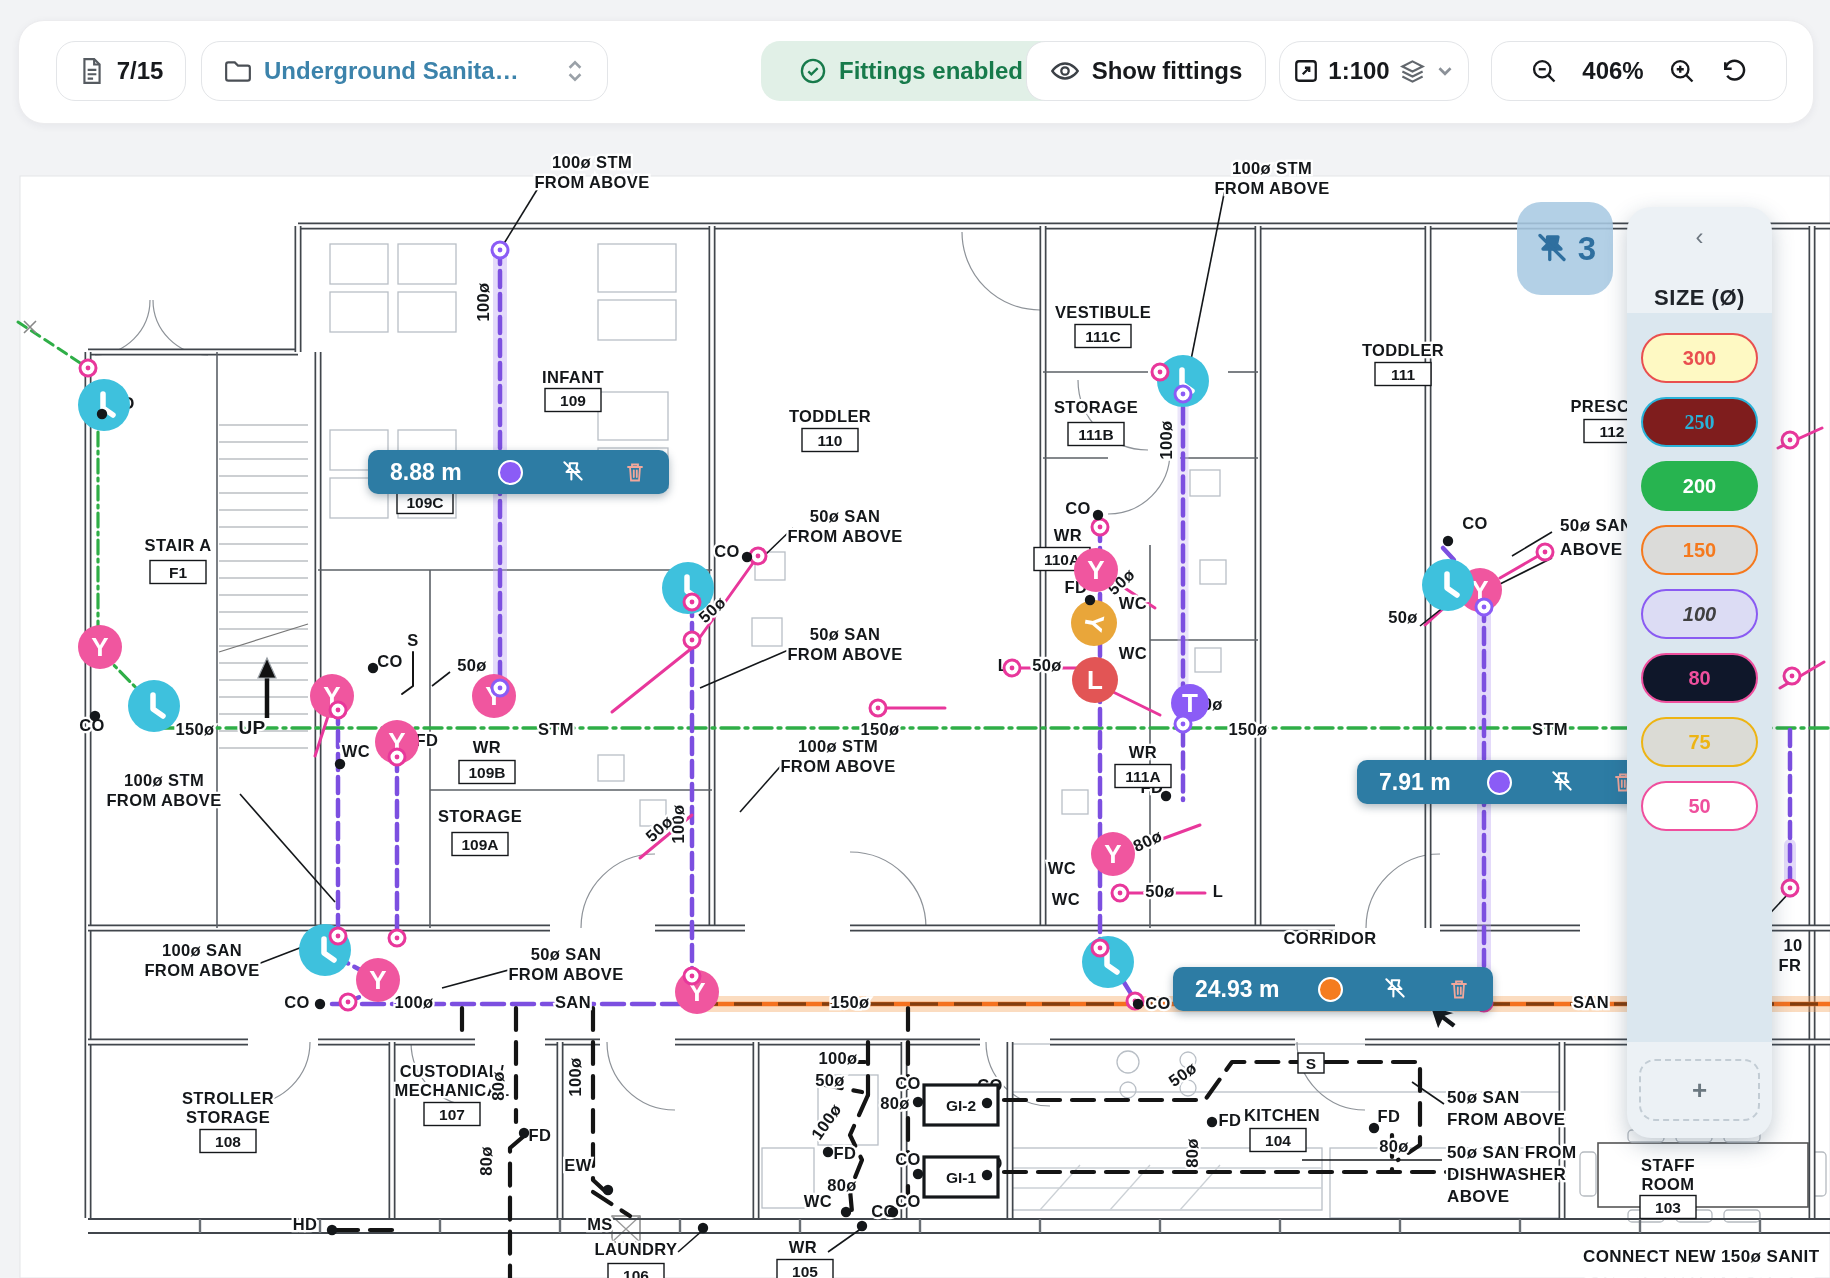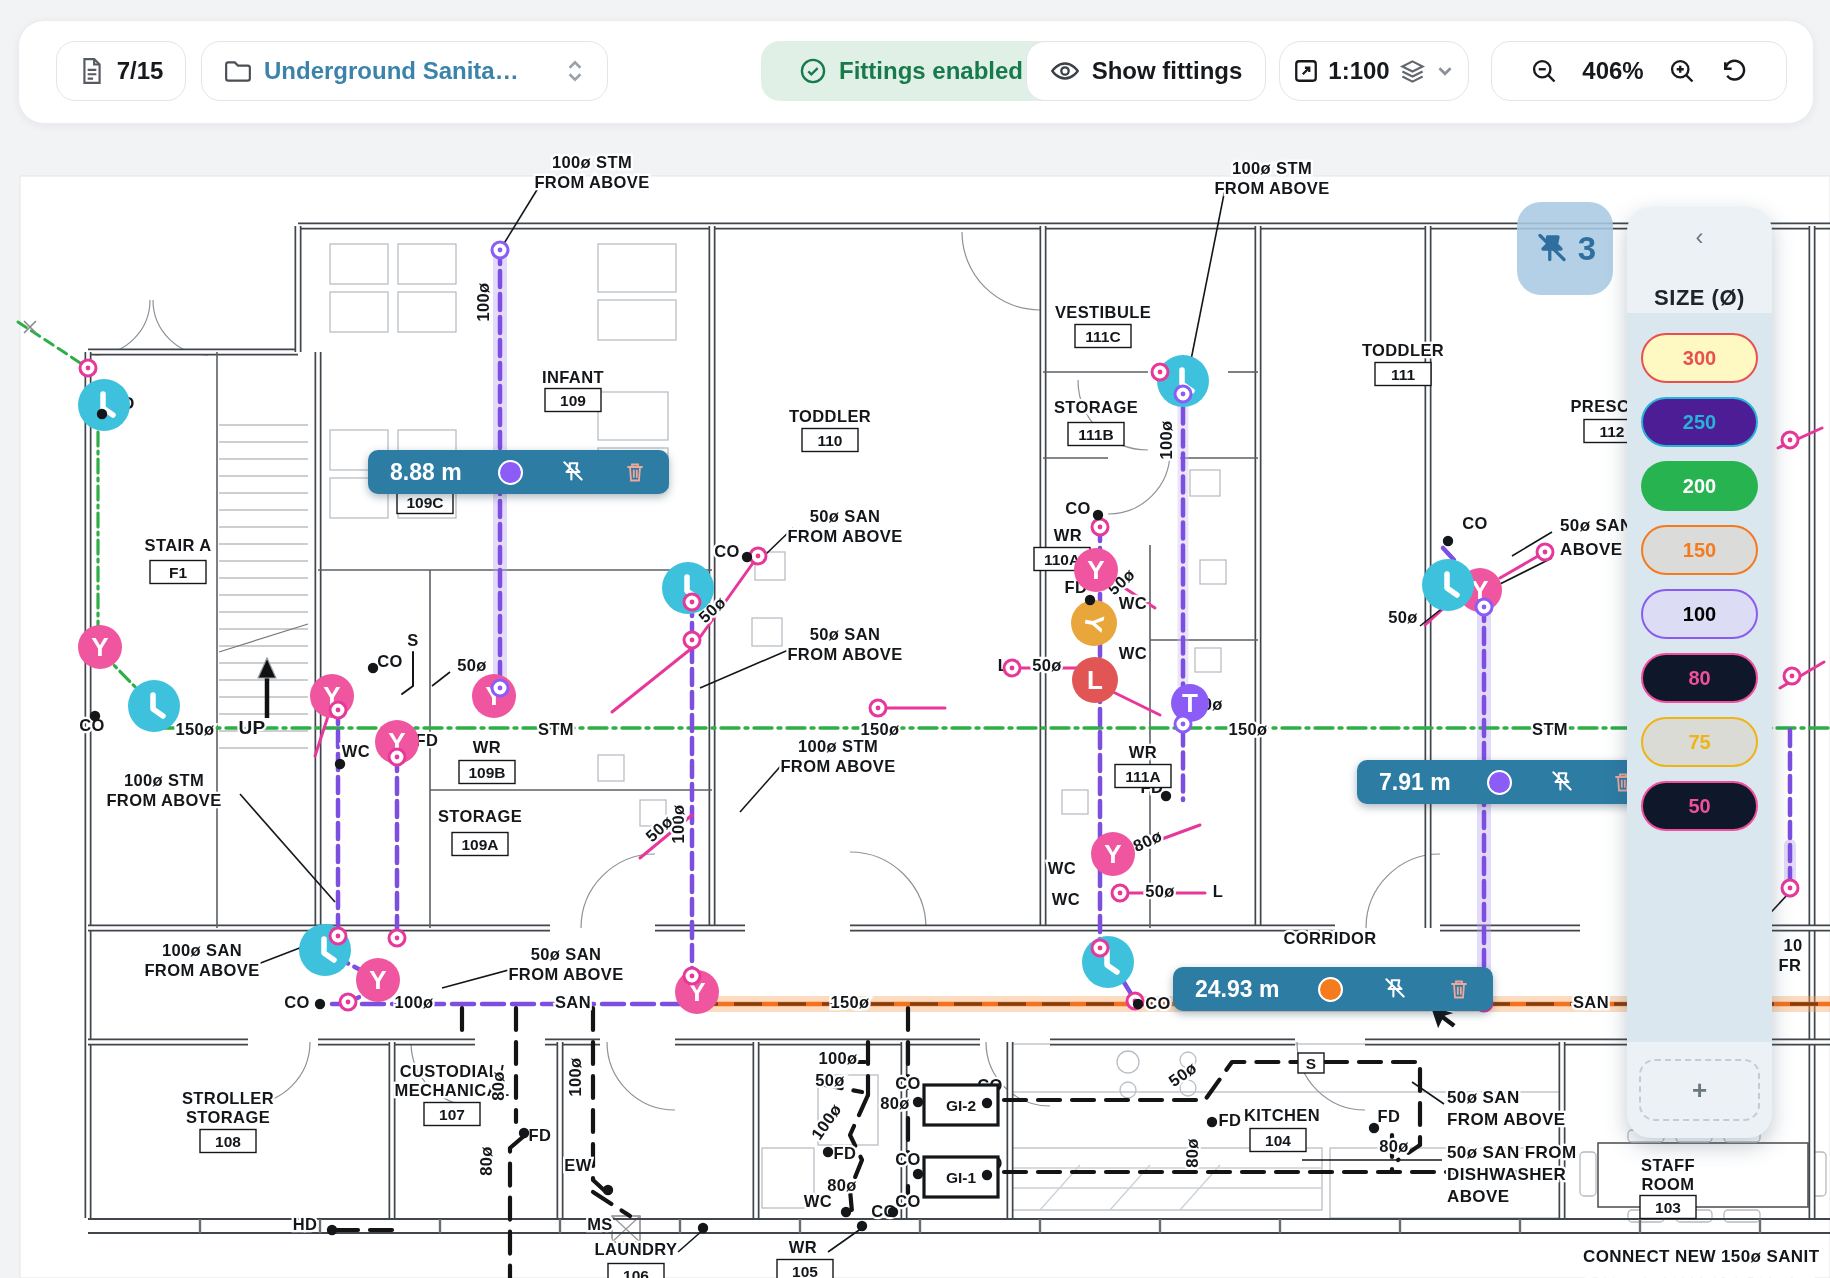--- a/index.html
+++ b/index.html
@@ -844,26 +844,26 @@
     <span>3</span>
   </div>
 
   <div class="panel">
     <div class="panel-head">
       <div class="panel-chevron">‹</div>
       <div class="panel-title">SIZE (Ø)</div>
     </div>
     <div class="panel-body" id="size-pills">
         <div class="spill" style="background: #fef9c3; color: rgb(233, 79, 79); border: 2.5px solid rgb(233, 79, 79);">300</div>
-        <div class="spill" style="background: #4c1d95; color: rgb(41, 178, 216); border: 2.5px solid rgb(41, 178, 216);">250</div>
+        <div class="spill" style="background: #7f1d1d; color: rgb(41, 178, 216); border: 2.5px solid rgb(41, 178, 216); font-family: Liberation Serif, serif;">250</div>
         <div class="spill" style="background: rgb(39, 180, 80); color: rgb(255, 255, 255); border: none;">200</div>
         <div class="spill" style="background: rgb(219, 219, 217); color: rgb(245, 121, 29); border: 2.5px solid rgb(245, 121, 29);">150</div>
-        <div class="spill" style="background: rgb(220, 220, 244); color: #000000; border: 2.5px solid rgb(138, 91, 242);">100</div>
+        <div class="spill" style="background: rgb(220, 220, 244); color: #404040; border: 2.5px solid rgb(138, 91, 242); font-style: italic;">100</div>
         <div class="spill" style="background: #0f172a; color: rgb(239, 79, 157); border: 2.5px solid rgb(239, 79, 157);">80</div>
         <div class="spill" style="background: rgb(219, 219, 213); color: rgb(237, 180, 20); border: 2.5px solid rgb(237, 180, 20);">75</div>
-        <div class="spill" style="background: #0f172a; color: rgb(239, 79, 157); border: 2.5px solid rgb(239, 79, 157);">50</div>
+        <div class="spill" style="background: #ffffff; color: rgb(239, 79, 157); border: 2.5px solid rgb(239, 79, 157);">50</div>
       </div>
     <div class="panel-foot">
       <div class="addbtn">+</div>
     </div>
   </div>
 
 </div>
 
 </body></html>

